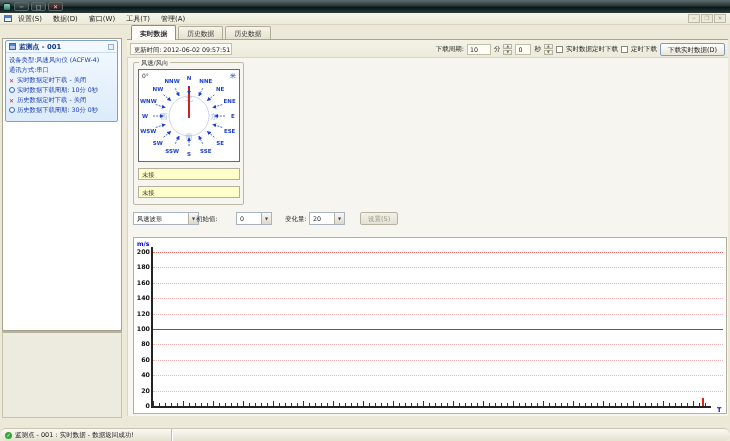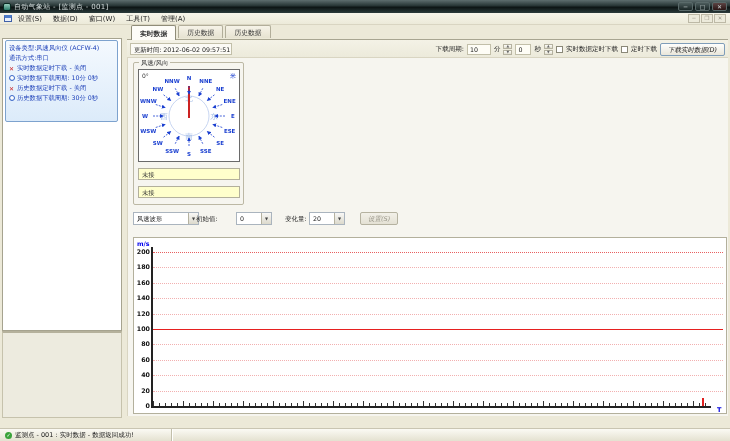--- a/index.html
+++ b/index.html
@@ -56,21 +56,21 @@
   .dp-pin-icon { width:6px; height:6px; border:1px solid #9ab0cc; background:#e8f0fa; }
   .dp-lines { padding:2px 2px 0 3px; }
   .dp-line { display:flex; align-items:center; gap:2px; height:10px;
     font-size:6.3px; color:#1c3fb8; white-space:nowrap; }
   .icon-x { color:#cc2020; font-size:6px; font-weight:bold; width:6px; }
   .icon-clock { width:6px; height:6px; border-radius:50%; border:1px solid #3a66c8;
     background:radial-gradient(circle at 60% 35%, #fff 40%, #9ec0ee); flex:none; }
   
   .main { position:absolute; left:127px; top:25px; width:601px; height:393px; }
   .tabstrip { position:absolute; left:0; top:0; width:601px; height:15px;
-    border-bottom:1px solid #a8a591; display:flex; gap:2px;
+    border-bottom:1px solid #a8a591; display:flex; align-items:flex-end; gap:2px;
     padding-left:4px; }
   .tab { height:13px; padding:2px 8px 0 8px; font-size:6.8px; color:#333;
     background:linear-gradient(#f6f3e8,#e6e2d1); border:1px solid #b2ae9a;
     border-bottom:none; border-radius:2px 2px 0 0; }
   .tab.active { background:#fdfcf8; font-weight:bold; height:15px; padding-top:3px;
     border-color:#8f8c78; margin-bottom:-1px; }
   .toolbar { position:absolute; left:0; top:15px; width:601px; height:18px;
     background:linear-gradient(#f4f2e6,#eceadb); border-bottom:1px solid #d9d5c2;
     display:flex; align-items:center; }
   .updatebox { position:absolute; left:3px; top:3px; width:102px; height:12px;
@@ -81,21 +81,21 @@
   .numbox { width:24px; height:11px; background:#fefdf6; border:1px solid #c2bfa9;
     font-size:6.3px; padding:1.5px 0 0 2px; }
   .numbox.small { width:16px; }
   .spinner { width:9px; height:11px; display:flex; flex-direction:column; gap:1px; }
   .spin { flex:1; background:linear-gradient(#fdfdfa,#e2dfcf); border:1px solid #b5b2a0;
     font-size:3.5px; line-height:3px; text-align:center; color:#666; }
   .chk { width:7px; height:7px; background:#fff; border:1px solid #8a8878; }
   .chk-label { color:#222; }
   .btn { height:13px; padding:2px 7px 0 7px; font-size:6.5px;
     background:linear-gradient(#fefefc,#e9e6da); border:1px solid #7f9db9;
-    border-radius:2px;font-style:italic; }
+    border-radius:2px; }
   
   .content { position:absolute; left:0; top:33px; width:601px; height:358px;
     background:#f6f5ef; border-left:1px solid #d9d5c2; }
   
   .windgroup { position:absolute; left:5px; top:4px; width:111px; height:143px;
     border:1px solid #bcb8a4; border-radius:2px; }
   .windgroup-legend { position:absolute; left:5px; top:-4px; background:#f6f5ef;
     font-size:6.3px; color:#333; padding:0 2px; }
   .compass-box { position:absolute; left:4px; top:6px; width:102px; height:93px;
     background:#fff; border:1px solid #6a6a6a; }
@@ -126,32 +126,31 @@
   .comb { position:absolute; left:19px; top:163px; width:556px; height:5px; }
   .comb i { position:absolute; bottom:0; width:1px; background:#333; }
   .endtick { position:absolute; left:568px; top:160px; width:2px; height:8px; background:#e02020; }
   .xlabel-t { position:absolute; left:583px; top:168px; color:#0000dd; font-size:6.5px;
     font-weight:bold; }
   
   .statusline { position:absolute; left:1px; top:380px; width:600px; height:12px;
     background:#fdfcf7; border:1px solid #b3b09c; font-size:6.5px; padding:2px 0 0 3px; }
   .statusbar { position:absolute; left:0; top:428px; width:730px; height:13px;
     background:linear-gradient(#fbfaf4,#e4e1d0); border-top:1px solid #c9c5b2;
-    display:flex; align-items:center; font-size:6.5px; color:#222; }
+    display:flex; align-items:center; font-size:6.5px; color:#222;border-radius:6px; }
   .sb-seg { display:flex; align-items:center; gap:3px; padding:0 5px; height:100%;
     border-right:1px solid #c2bfab; box-shadow:1px 0 0 #fff; white-space:nowrap; }
   .ok-icon { width:7px; height:7px; border-radius:50%; background:#3aa33a;
     color:#fff; font-size:5px; line-height:7px; text-align:center; flex:none; }
 </style>
 </head>
 <body>
 
 <div class="titlebar">
   <span class="app-icon"></span>
-  <span class="title-text">自动气象站 - [监测点 - 001]</span>
   <span class="winbtns">
     <span class="winbtn">─</span>
     <span class="winbtn">□</span>
     <span class="winbtn close">✕</span>
   </span>
 </div>
 
 <div class="menubar">
   <span class="mdi-icon"></span>
   <span class="menu-items">
@@ -164,20 +163,25 @@
   <span class="mdibtns">
     <span class="mdibtn">─</span>
     <span class="mdibtn">❐</span>
     <span class="mdibtn">✕</span>
   </span>
 </div>
 
 <div class="sidebar">
   <div class="sb-body">
     <div class="device-panel">
+      <div class="dp-title">
+        <span class="dp-title-icon"></span>
+        <span class="dp-title-text">监测点 - 001</span>
+        <span class="dp-pin-icon"></span>
+      </div>
       <div class="dp-lines">
           <div class="dp-line">
             <span>设备类型:风速风向仪 (ACFW-4)</span>
           </div>
           <div class="dp-line">
             <span>通讯方式:串口</span>
           </div>
           <div class="dp-line">
             <span class="icon-x">✕</span>
             <span>实时数据定时下载 - 关闭</span>

